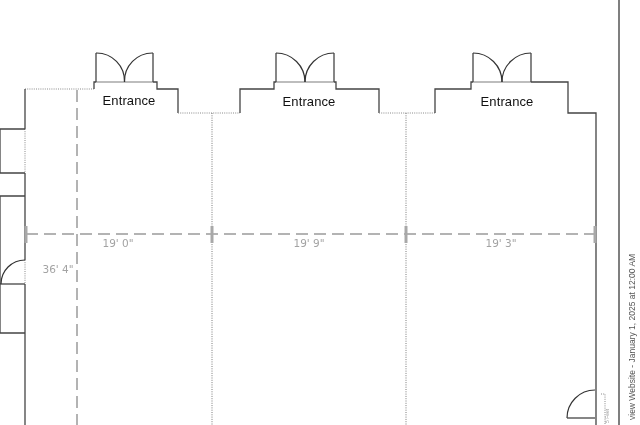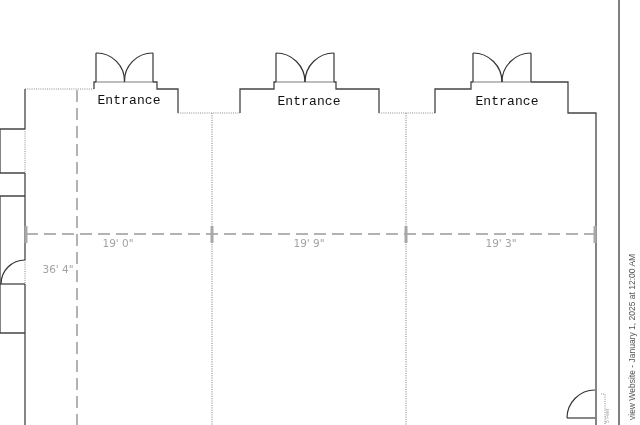--- a/index.html
+++ b/index.html
@@ -24,21 +24,21 @@
     .wall { stroke: #444444; stroke-width: 1.3; fill: none; }
     .wall-dotted { stroke: #8a8a8a; stroke-width: 1; fill: none; stroke-dasharray: 1 1.2; }
     .door-sill { stroke: #bdbdbd; stroke-width: 2; fill: none; }
     .door-arc { stroke: #333333; stroke-width: 1.2; fill: none; }
     .dim-line { stroke: #b3b3b3; stroke-width: 2; fill: none; stroke-dasharray: 12 6; }
     .dim-tick { stroke: #a8a8a8; stroke-width: 3; }
     .partition { stroke: #7a7a7a; stroke-width: 1; fill: none; stroke-dasharray: 1 1.3; }
     .frame-line { stroke: #555555; stroke-width: 1.5; }
     .label-entrance {
       position: absolute;
-      font-family: Liberation Mono, monospace;
+      font-family: Liberation Sans, sans-serif;
       font-size: 13px;
       color: #111111;
       transform: translateX(-50%);
       white-space: nowrap;
       letter-spacing: 0.1px;
     }
     .label-dim {
       position: absolute;
       font-family: "DejaVu Sans", sans-serif;
       font-size: 10.5px;

